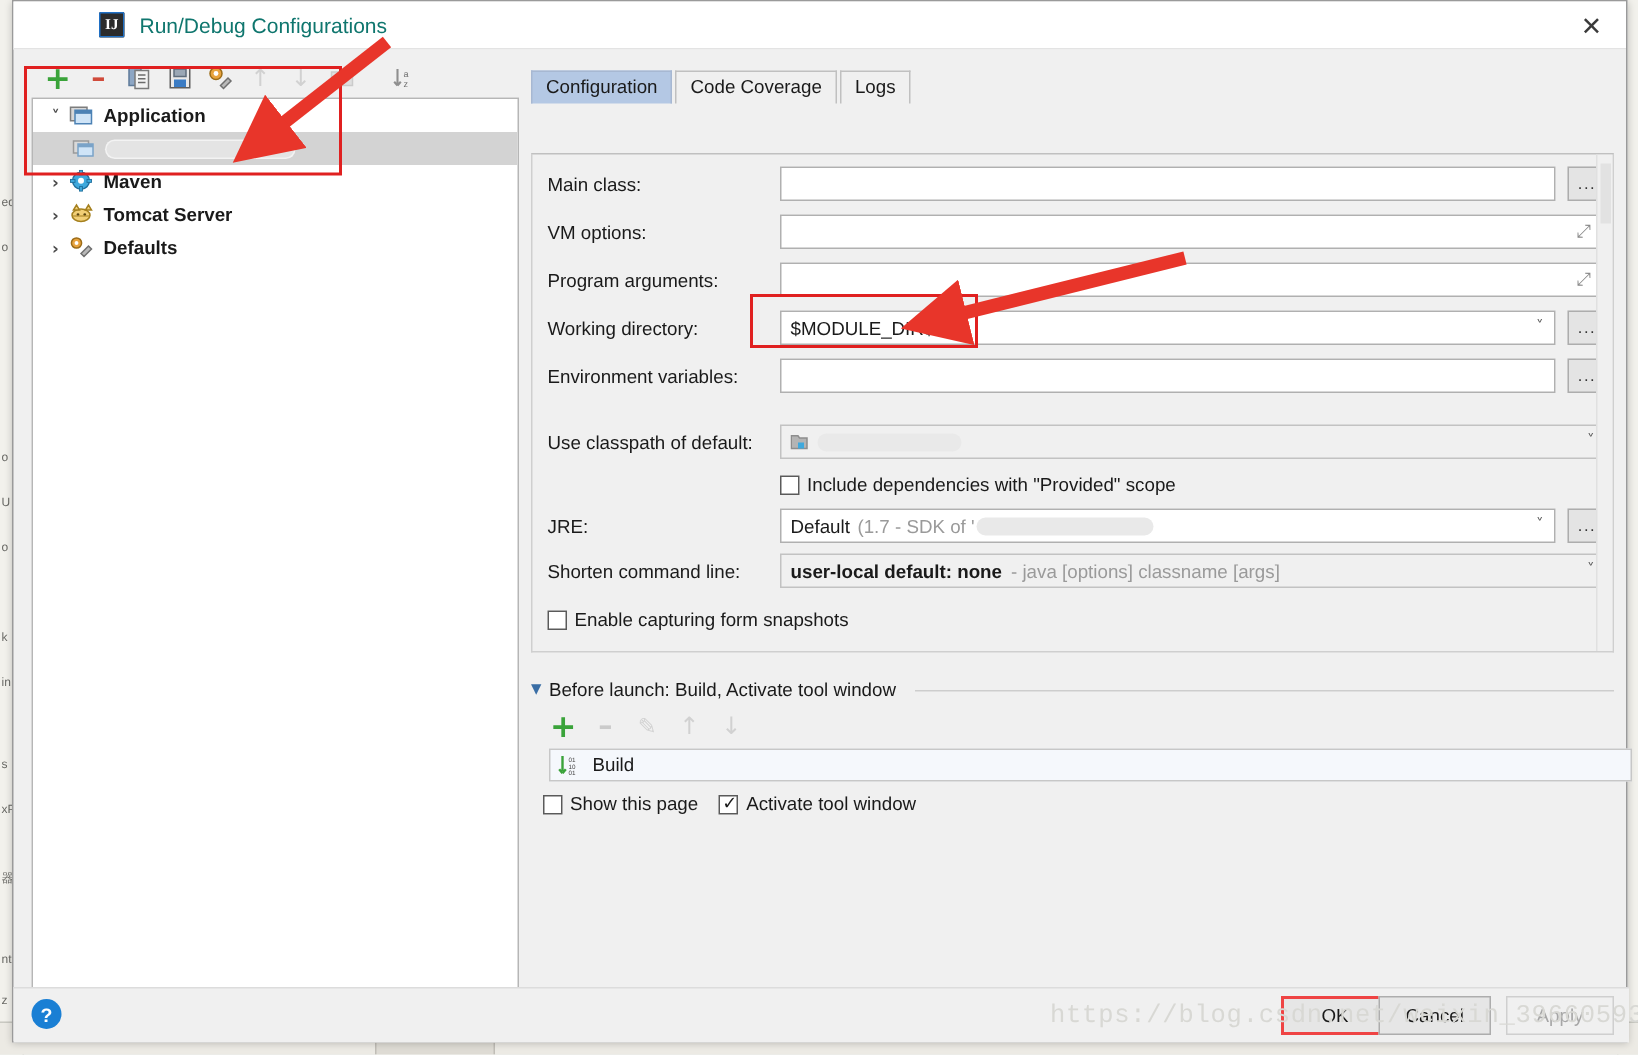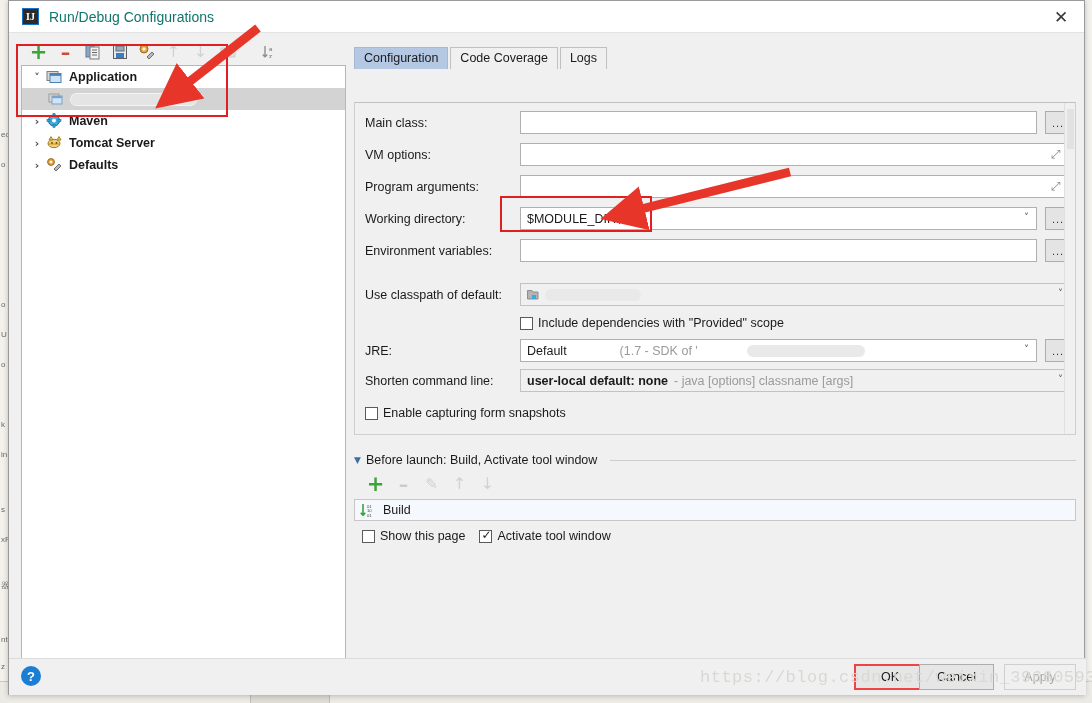--- a/index.html
+++ b/index.html
@@ -49,21 +49,21 @@
   
   #dialog {
     position:absolute; left:8px; top:0px; width:1077px; height:695px;
     background:#f0f0f0;
     border:1px solid #9a9a9a;
     box-shadow:0 1px 5px rgba(0,0,0,.22);
   }
   #titlebar {
     height:32px; background:#ffffff;
     border-bottom:1px solid #e3e3e3;
-    display:flex; align-items:center; position:relative;
+    display:flex; align-items:center; position:relative;padding-left:44px;
   }
   #app-icon {
     width:17px; height:17px; margin-left:13px;
     background:#2b2b2b; border-radius:1px;
     display:flex; align-items:center; justify-content:center;
     color:#fff; font-size:10px; font-weight:bold;
     font-family:"Liberation Serif", serif;
     box-shadow: inset 0 0 0 1px #1f6fc4;
   }
   #title-text {
@@ -196,21 +196,21 @@
   
   #before-launch { position:absolute; left:0px; top:414px; width:722px; }
   #bl-header { display:flex; align-items:center; gap:5px; }
   #bl-tri { color:#3a6ea5; font-size:9px; font-family:"DejaVu Sans", sans-serif; }
   #bl-title { font-size:12.5px; white-space:nowrap; }
   #bl-line { flex:1; height:1px; background:#cdcdcd; margin-left:8px; }
   #bl-toolbar { display:flex; align-items:center; height:26px; margin-top:4px; padding-left:8px; gap:1px; }
   #bl-list {
     margin-top:2px; width:722px; height:22px; background:#f5f8fc;
     border:1px solid #c7c7c7; display:flex; align-items:center; padding-left:4px;
-    font-size:12.5px; gap:6px;
+    font-size:12.5px; gap:6px;margin-left:12px;
   }
   #bl-bottom { display:flex; align-items:center; gap:14px; margin-top:8px; padding-left:8px; }
 
   
   #footer {
     position:absolute; left:0; top:657px; width:1077px; height:37px;
     background:#f0f0f0; border-top:1px solid #dcdcdc;
   }
   #help-btn {
     position:absolute; left:12px; top:7px; width:20px; height:20px; border-radius:50%;
@@ -474,21 +474,21 @@
           <div class="frow" style="left:165px; top:208px">
             <label class="cbx-label">
               <span class="cbx"></span>
               <span>Include dependencies with "Provided" scope</span>
             </label>
           </div>
 
           <div class="frow" style="top:236px">
             <span class="flabel">JRE:</span>
           </div>
-          <div class="finput" style="left:165px; top:236px; width:517px;gap:48px;">
+          <div class="finput" style="left:165px; top:236px; width:517px;">
             <span>Default</span>
             <span class="muted" style="margin-left:5px">(1.7 - SDK of '</span>
             <span class="redact-inline" style="width:118px;margin-left:1px"></span>
             <span class="chev">˅</span>
           </div>
           <div class="dots-btn" style="left:690px; top:236px;">...</div>
 
           <div class="frow" style="top:266px">
             <span class="flabel">Shorten command line:</span>
           </div>

